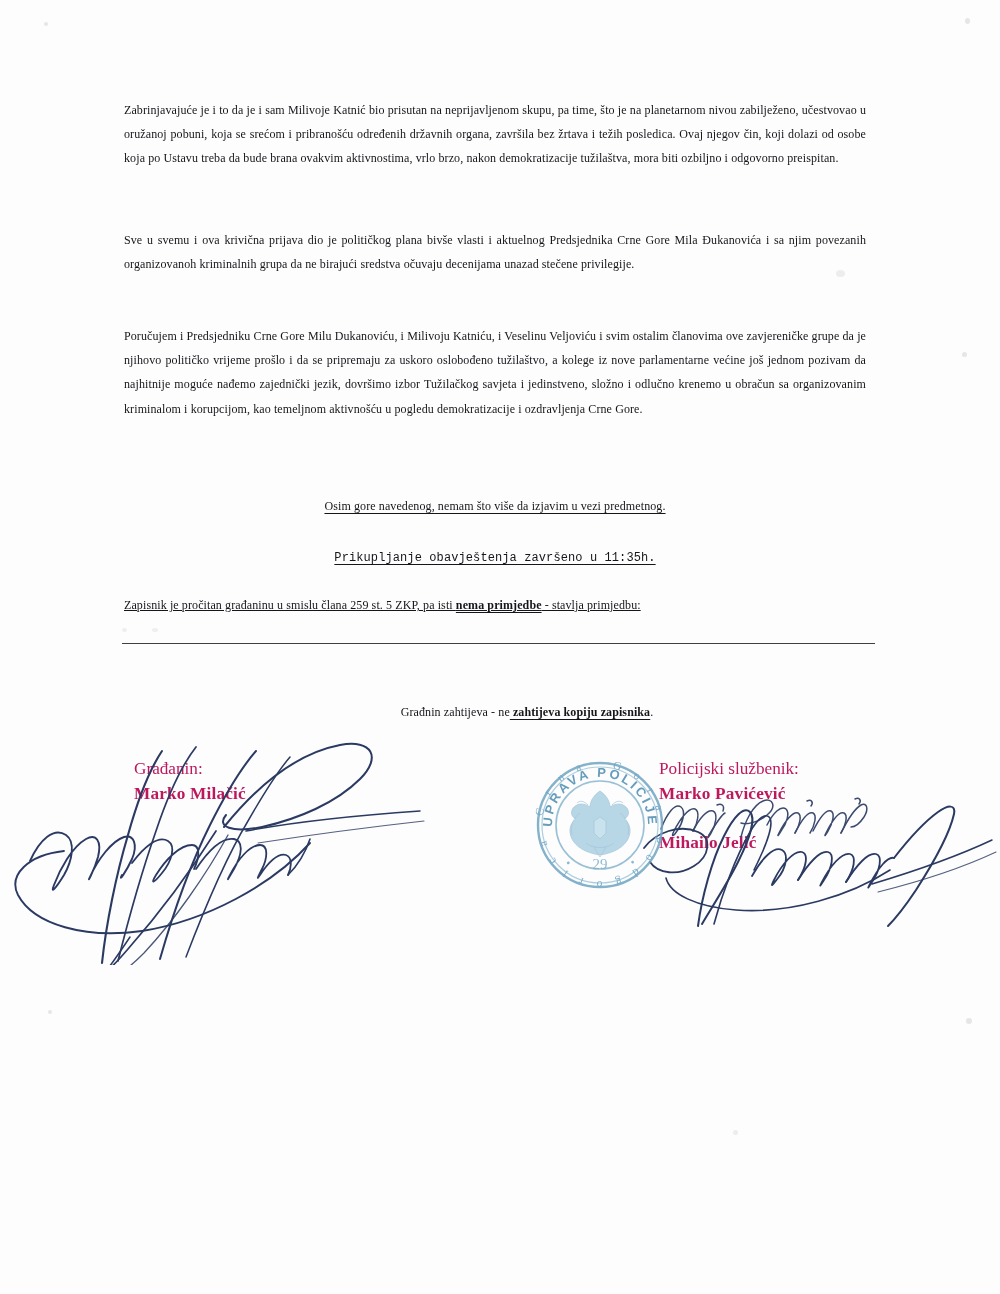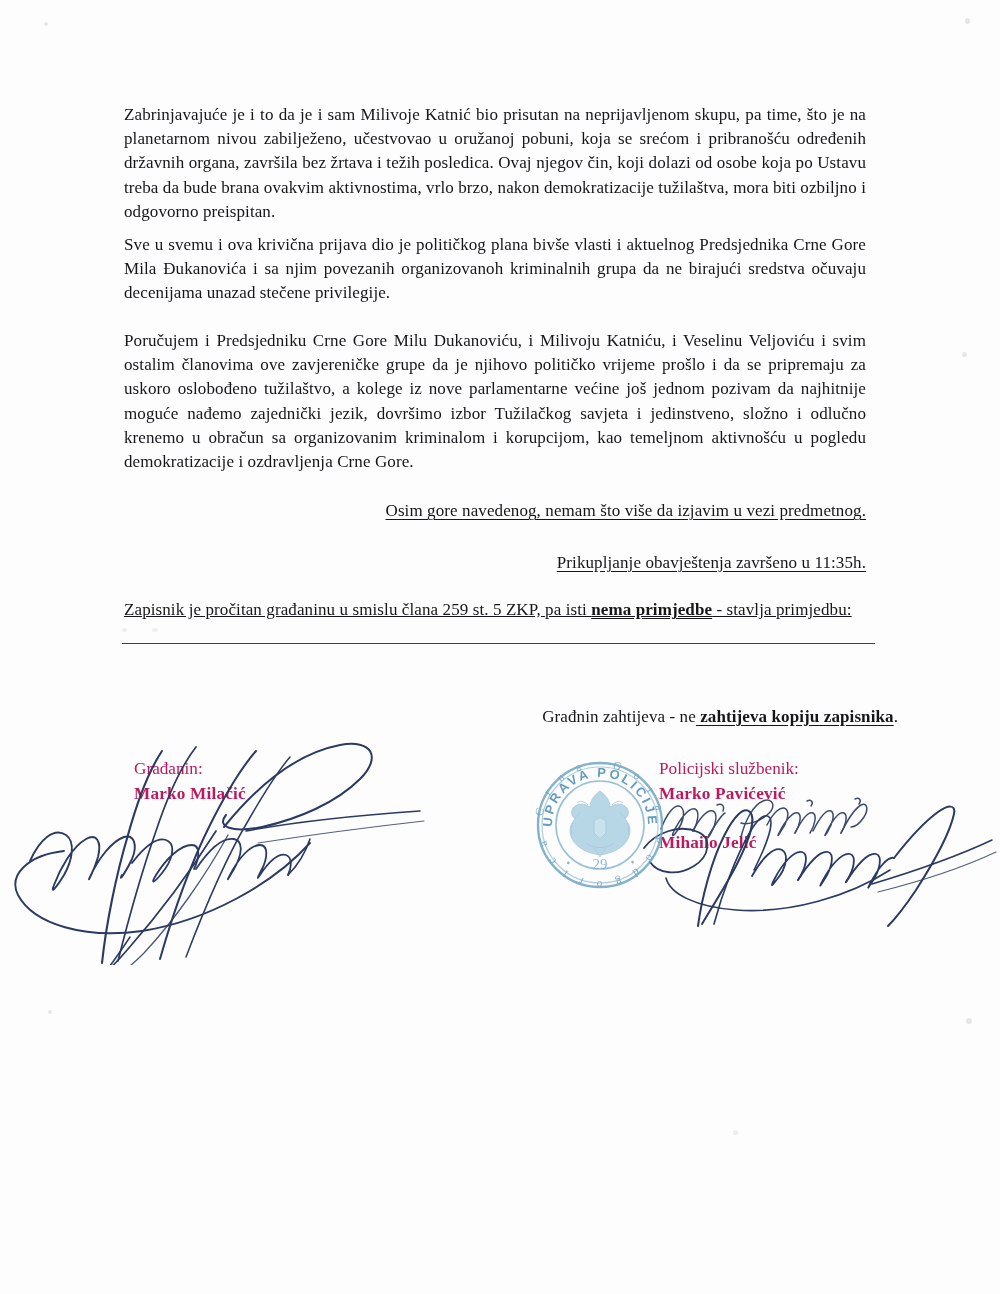--- a/index.html
+++ b/index.html
@@ -25,28 +25,28 @@
     background: #c9c9c9;
     opacity: .45;
     pointer-events: none;
   }
 
   
   .body-text {
     position: absolute;
     left: 124px;
     width: 742px;
-    font-size: 17px;
+    font-size: 12px;
     line-height: 24.2px;
     text-align: justify;
     text-justify: inter-word;
     letter-spacing: .1px;
     color: #15161a;
   }
-  .body-text.nojust { text-align: right; }
+  .body-text.nojust { text-align: center; }
 
   .u-line { text-decoration: underline; text-underline-offset: 2.5px; }
   .b-u {
     font-weight: bold;
     text-decoration: underline;
     text-underline-offset: 2.5px;
   }
 
   
   #rule {
@@ -113,21 +113,21 @@
   <div class="speck" style="left:152px; top:628px; width:6px; height:4px; opacity:.25;"></div>
 
   <p class="body-text" style="top:86px;">Zabrinjavajuće je i to da je i sam Milivoje Katnić bio prisutan na neprijavljenom skupu, pa time, što je na planetarnom nivou zabilježeno, učestvovao u oružanoj pobuni, koja se srećom i pribranošću određenih državnih organa, završila bez žrtava i težih posledica. Ovaj njegov čin, koji dolazi od osobe koja po Ustavu treba da bude brana ovakvim aktivnostima, vrlo brzo, nakon demokratizacije tužilaštva, mora biti ozbiljno i odgovorno preispitan.</p>
 
   <p class="body-text" style="top:216px;">Sve u svemu i ova krivična prijava dio je političkog plana bivše vlasti i aktuelnog Predsjednika Crne Gore Mila Đukanovića i sa njim povezanih organizovanoh kriminalnih grupa da ne birajući sredstva očuvaju decenijama unazad stečene privilegije.</p>
 
   <p class="body-text" style="top:312px;">Poručujem i Predsjedniku Crne Gore Milu Dukanoviću, i Milivoju Katniću, i Veselinu Veljoviću i svim ostalim članovima ove zavjereničke grupe da je njihovo političko vrijeme prošlo i da se pripremaju za uskoro oslobođeno tužilaštvo, a kolege iz nove parlamentarne većine još jednom pozivam da najhitnije moguće nađemo zajednički jezik, dovršimo izbor Tužilačkog savjeta i jedinstveno, složno i odlučno krenemo u obračun sa organizovanim kriminalom i korupcijom, kao temeljnom aktivnošću u pogledu demokratizacije i ozdravljenja Crne Gore.</p>
 
   <p class="body-text nojust" style="top:482px;"><span class="u-line">Osim gore navedenog, nemam što više da izjavim u vezi predmetnog.</span></p>
 
-  <p class="body-text nojust" style="top:534px;"><span class="u-line">Prikupljanje obavještenja završeno u 11:35h.</span></p>
+  <p class="body-text nojust" style="top:534px;font-family:Liberation Mono, monospace;"><span class="u-line">Prikupljanje obavještenja završeno u 11:35h.</span></p>
 
   <p class="body-text" style="top:581px;text-decoration:underline;"><span>Zapisnik je pročitan građaninu u smislu člana 259 st. 5 ZKP, pa isti </span><span class="b-u">nema primjedbe</span><span> - stavlja primjedbu:</span></p>
 
   <div id="rule"></div>
 
   <p class="body-text nojust" style="top:688px;margin-left:32px;"><span>Građnin zahtijeva - ne</span><span class="b-u"> zahtijeva kopiju zapisnika</span><span>.</span></p>
 
   <div class="sig-block" id="sig-left">
     <span class="role">Građanin:</span><br>
     <span class="name">Marko Milačić</span>

